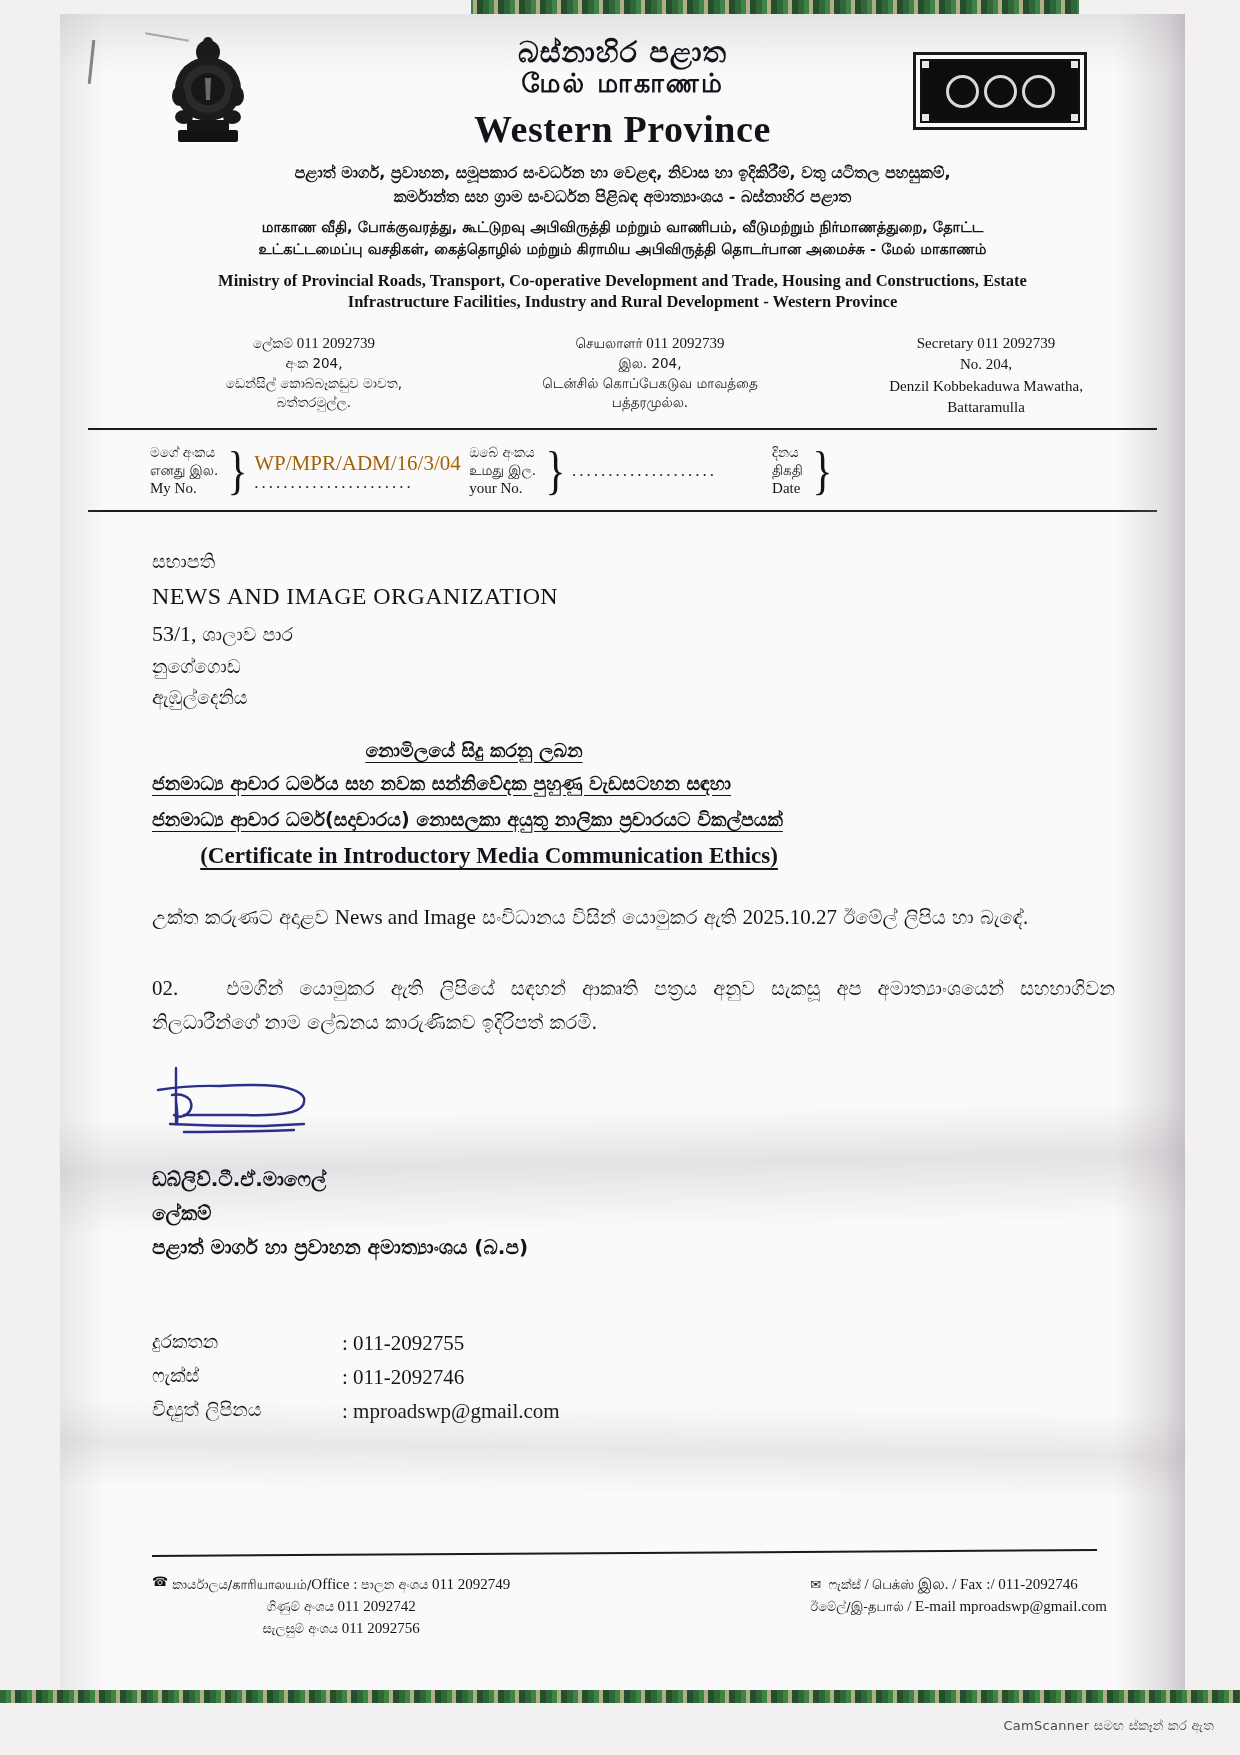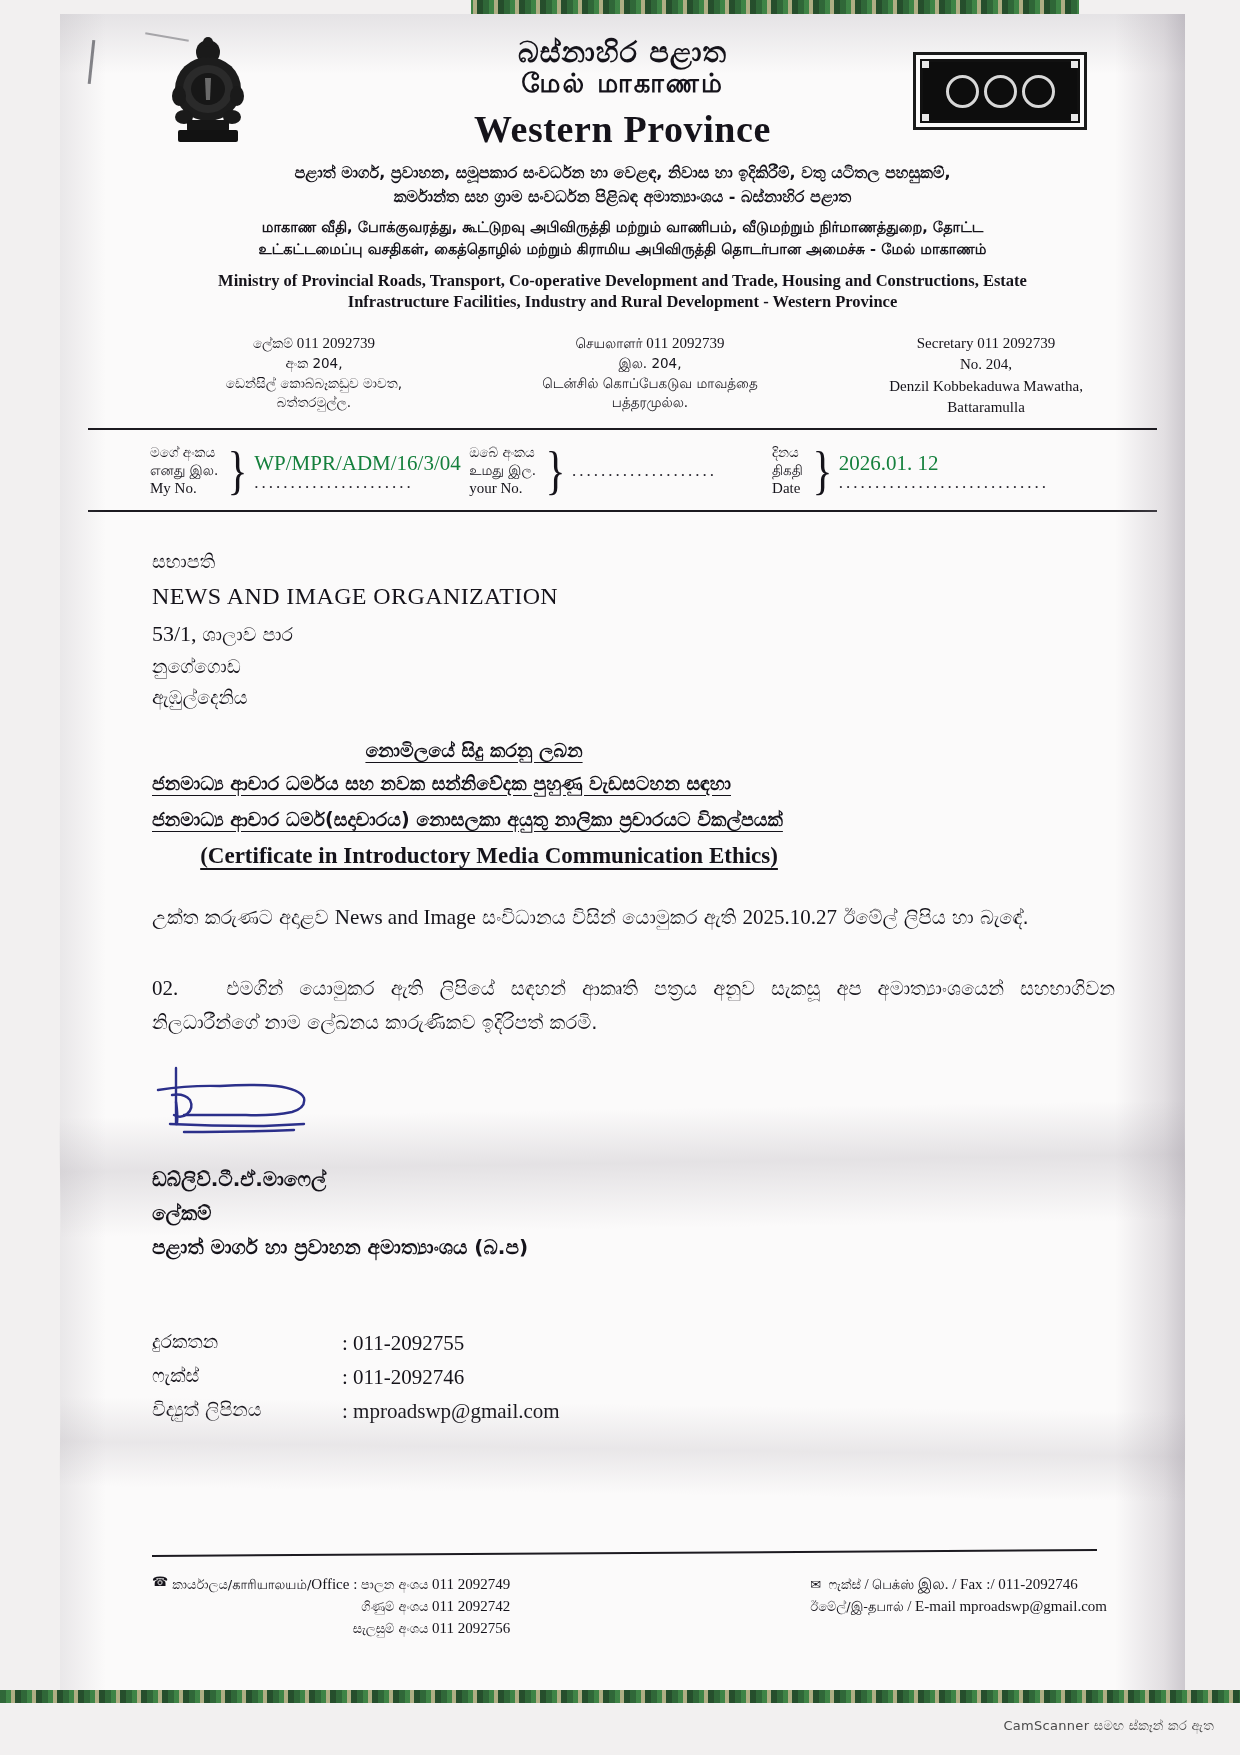--- a/index.html
+++ b/index.html
@@ -239,21 +239,21 @@
     display: block;
     letter-spacing: 3px;
     font-size: 17px;
     color: #2a2830;
     margin-top: -3px;
   }
   .ref-val.blank { min-width: 200px; }
   .ref-val.date-val { min-width: 225px; }
   .handwrite {
     font-family: "Liberation Serif", serif;
-    color: #15803d;
+    color: #a16207;
   }
   .rule2 {
     height: 2px;
     background: #1c1a20;
     margin: 12px 28px 0 28px;
   }
 
   
   .body { padding: 34px 70px 0 92px; }
   .addr { font-family: "DejaVu Sans", sans-serif; font-size: 19px; line-height: 1.62; }
@@ -342,21 +342,21 @@
     left: 92px;
     right: 78px;
     top: 1560px;
     display: flex;
     justify-content: space-between;
     font-size: 14px;
   }
   .footer .fcol-l { display: flex; }
   .footer .f-lines { line-height: 1.45; }
   .footer .f-lines .l1 { white-space: nowrap; }
-  .footer .f-lines .l2, .footer .f-lines .l3 { text-align: right; }
+  .footer .f-lines .l2, .footer .f-lines .l3 { text-align: center; }
   .footer .mix { font-family: "DejaVu Sans", sans-serif; font-size: 13px; }
   .footer .mixen { font-family: "Liberation Serif", serif; font-size: 15px; }
   .footer .fcol-r { text-align: left; line-height: 1.45; }
   .ficon { font-size: 13px; margin-right: 4px; }
 
   .camscanner {
     position: absolute;
     right: 26px;
     top: 1716px;
     font-family: "Liberation Sans", sans-serif;
@@ -491,24 +491,20 @@
         </div>
       </div>
 
       <div class="ref-group">
         <div class="ref-labels">
           <div class="si">දිනය</div>
           <div class="ta">திகதி</div>
           <div class="en">Date</div>
         </div>
         <div class="brace">}</div>
-        <div class="ref-val date-val">
-          <span class="handwrite">2026.01. 12</span>
-          <span class="dots">.............................</span>
-        </div>
       </div>
     </div>
 
     <div class="rule2"></div>
 
     <div class="body">
 
       <div class="addr">
         <div>සභාපති</div>
         <div class="org">NEWS AND IMAGE ORGANIZATION</div>

